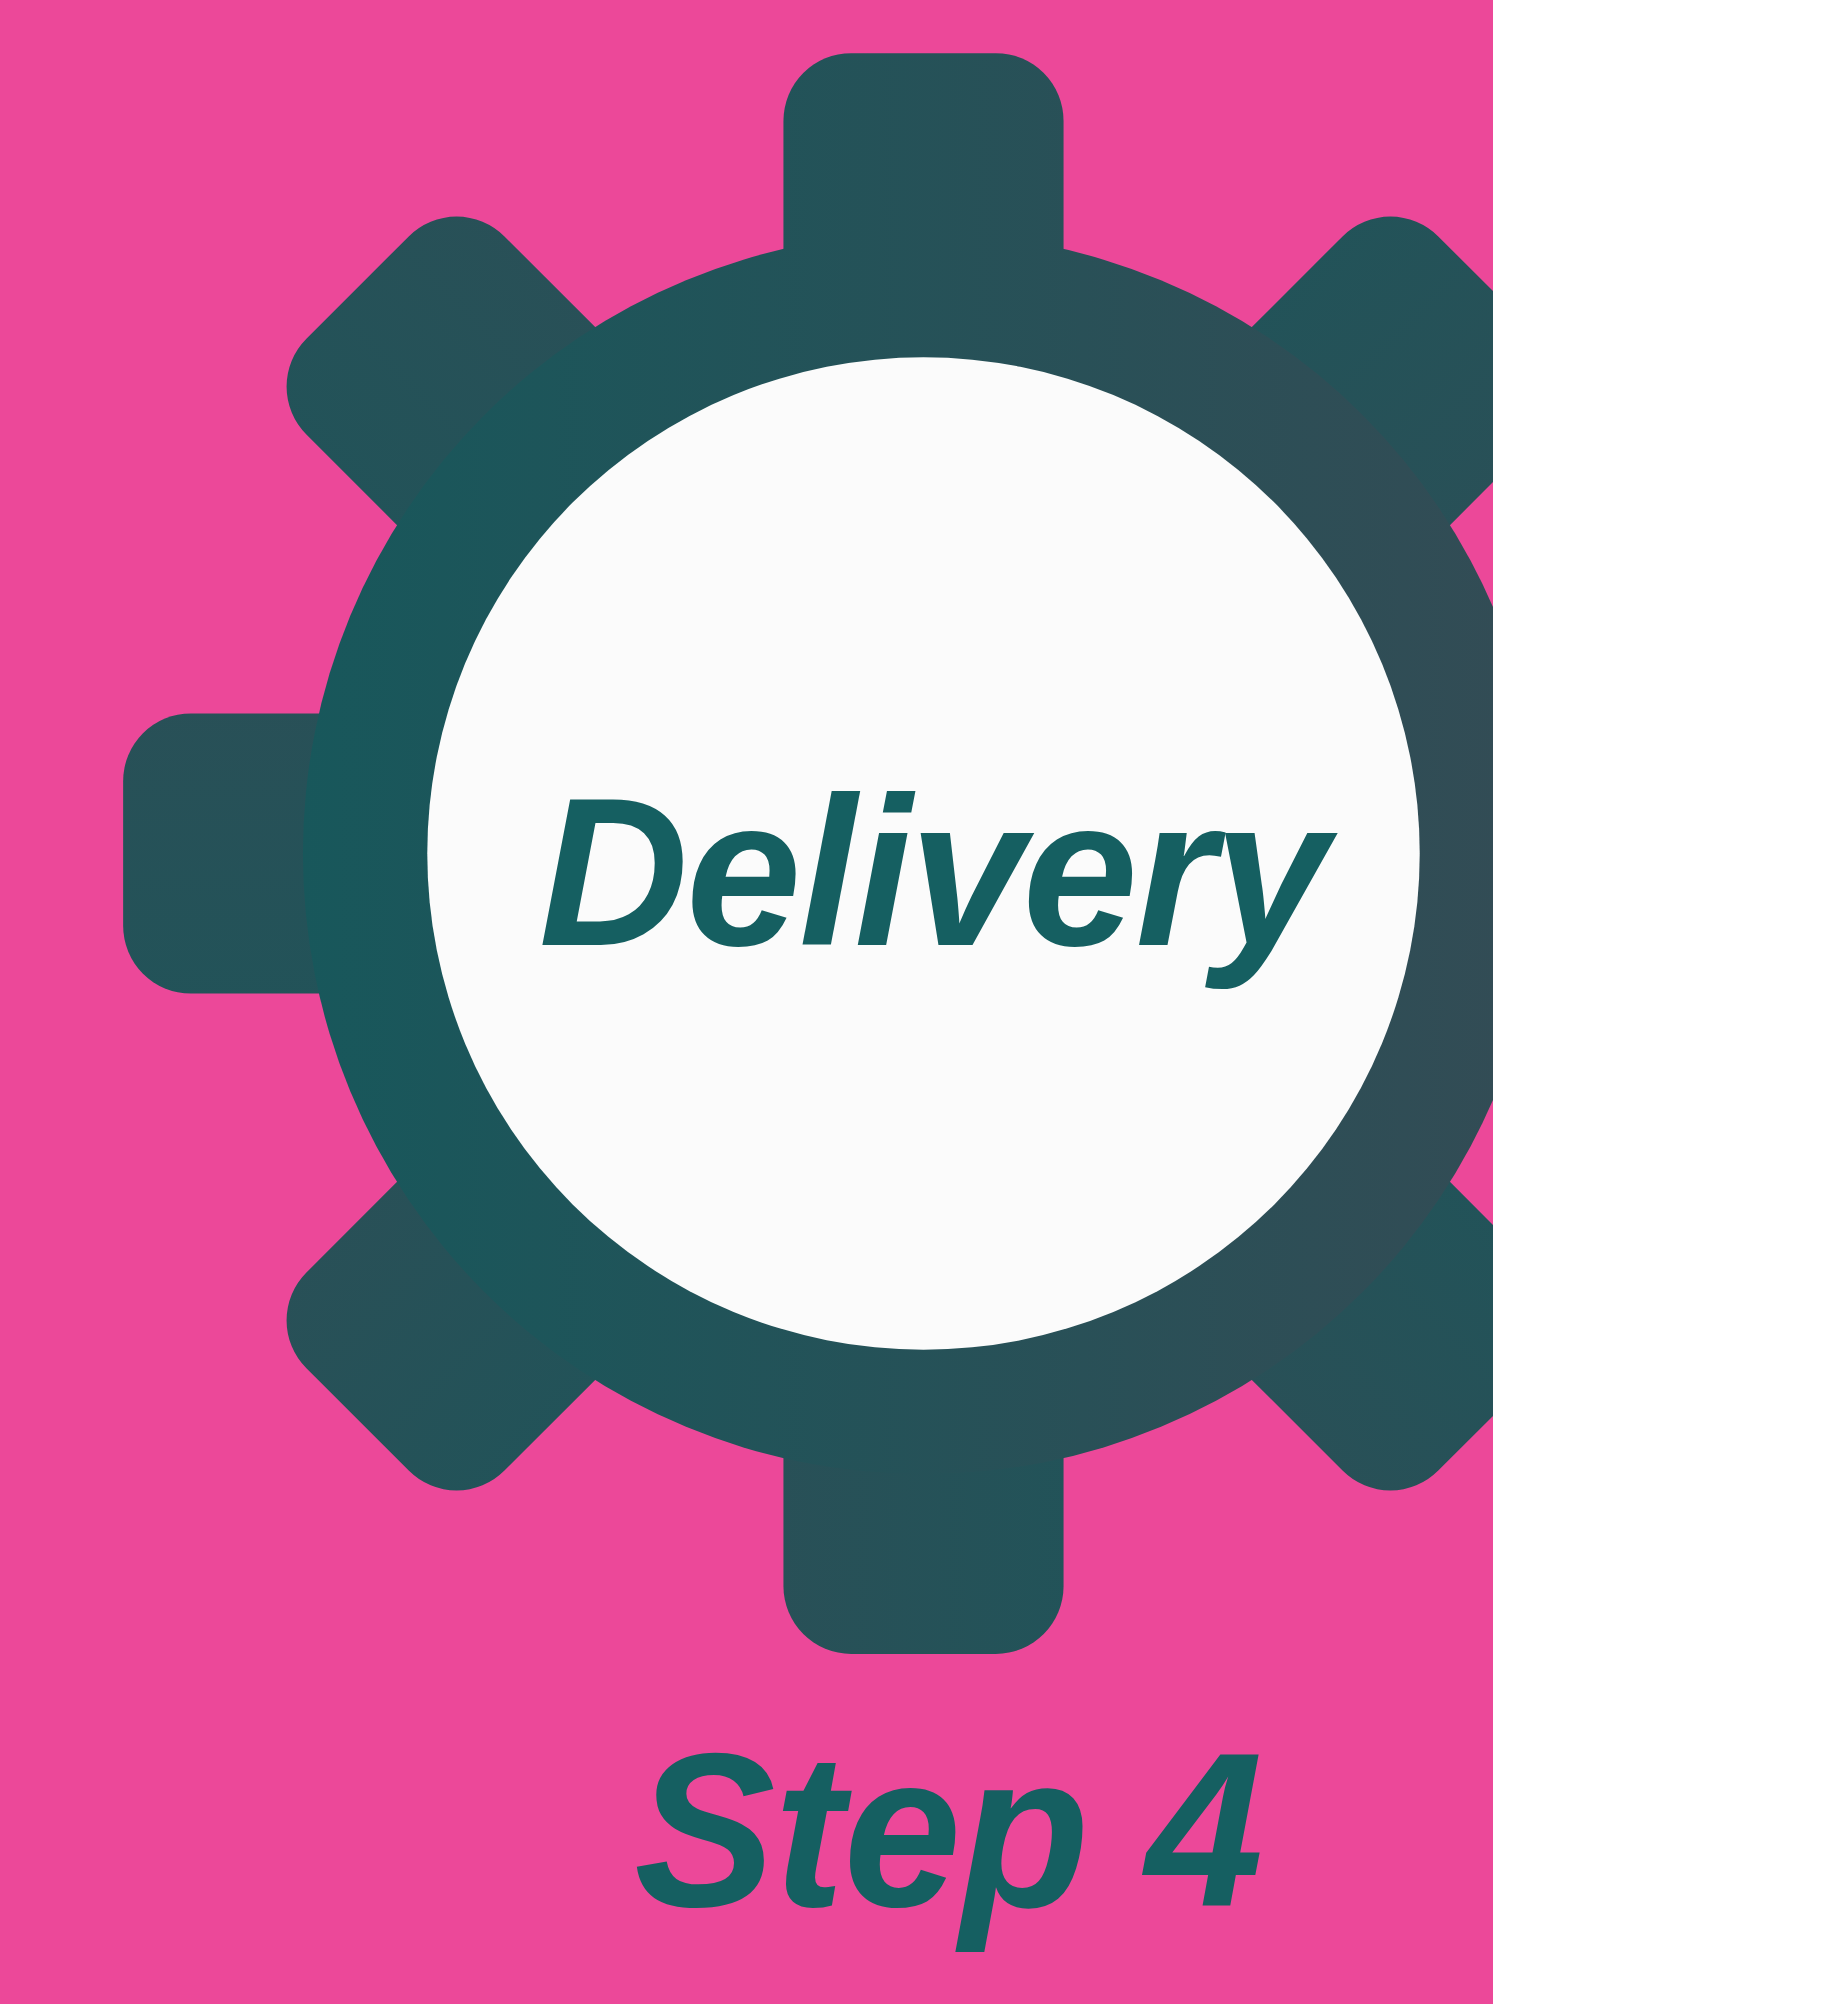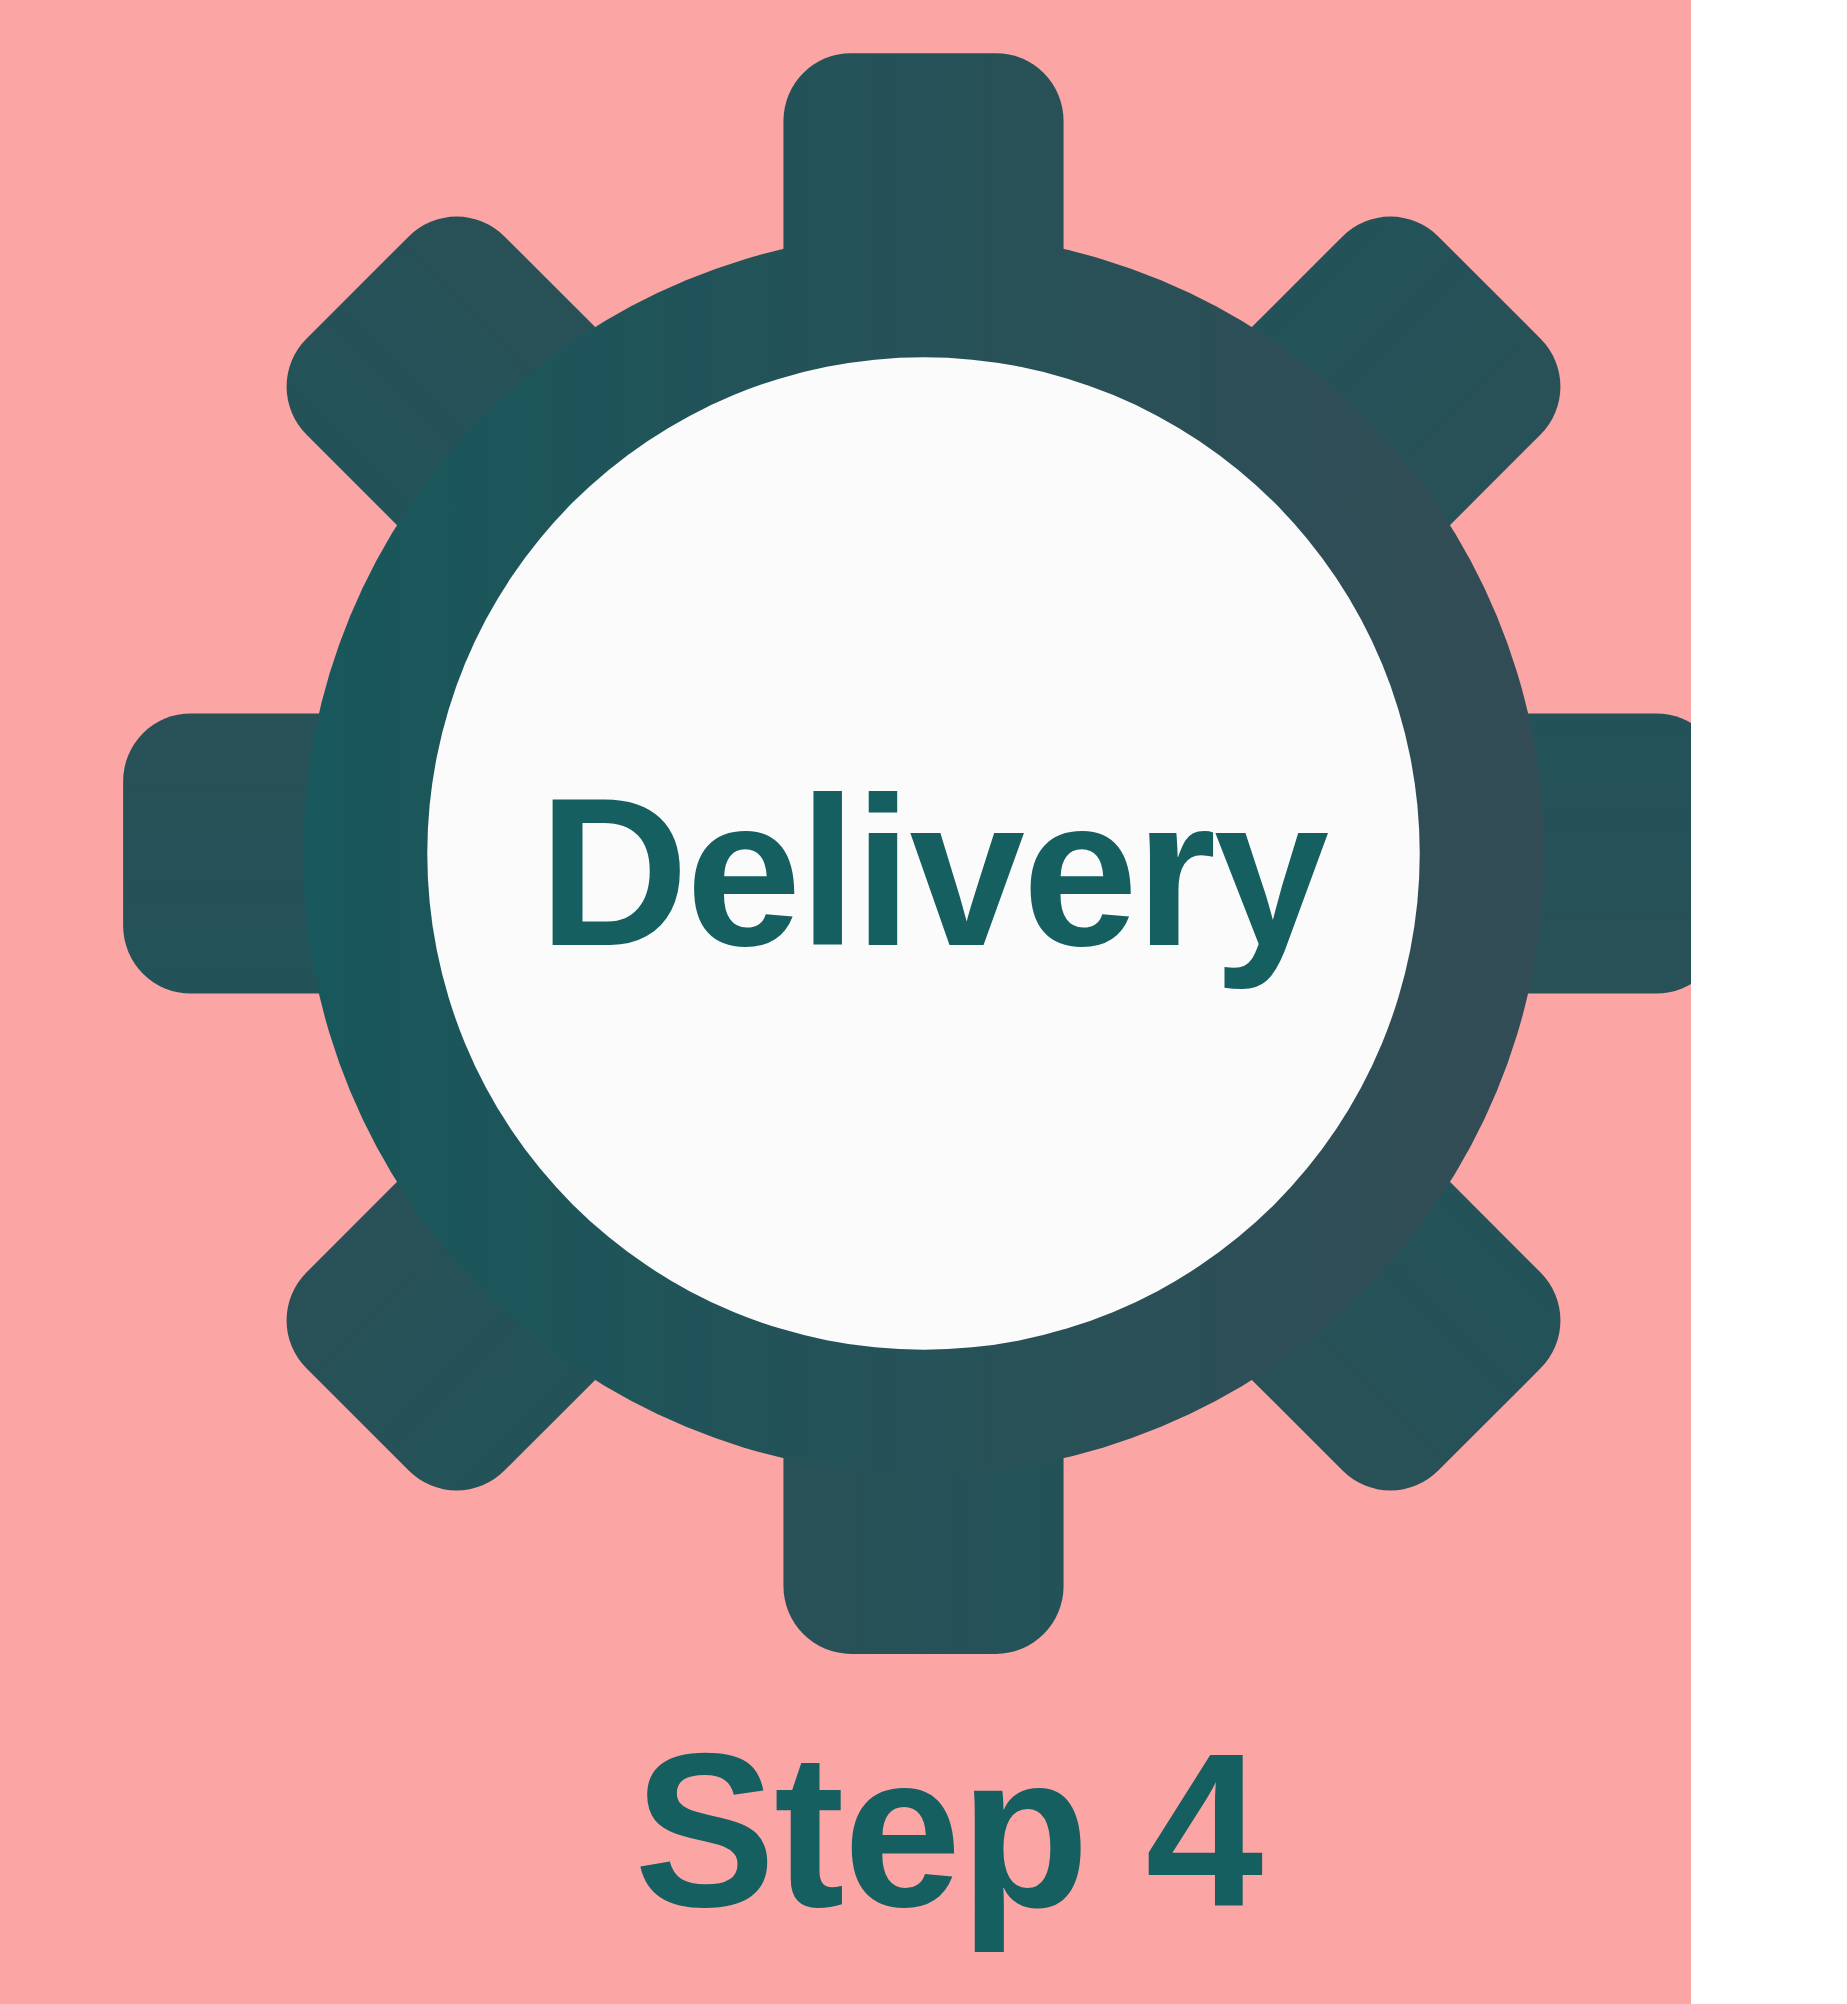--- a/index.html
+++ b/index.html
@@ -2,24 +2,25 @@
 <html style="font-size:10px"><head>
 <meta charset="utf-8">
 <style>
   html, body {
     margin: 0;
     padding: 0;
     background: #ffffff;
   }
   .canvas {
     position: relative;
-    width: 1691px;
+    width: 1493px;
     height: 2005px;
-    background: #fca5a5;
+    background: #ec4899;
     overflow: hidden;
+    font-style: italic;
   }
   .canvas svg {
     position: absolute;
     left: 0;
     top: 0;
     width: 1847px;
     height: 2005px;
     display: block;
   }
   .gear-label-text {

